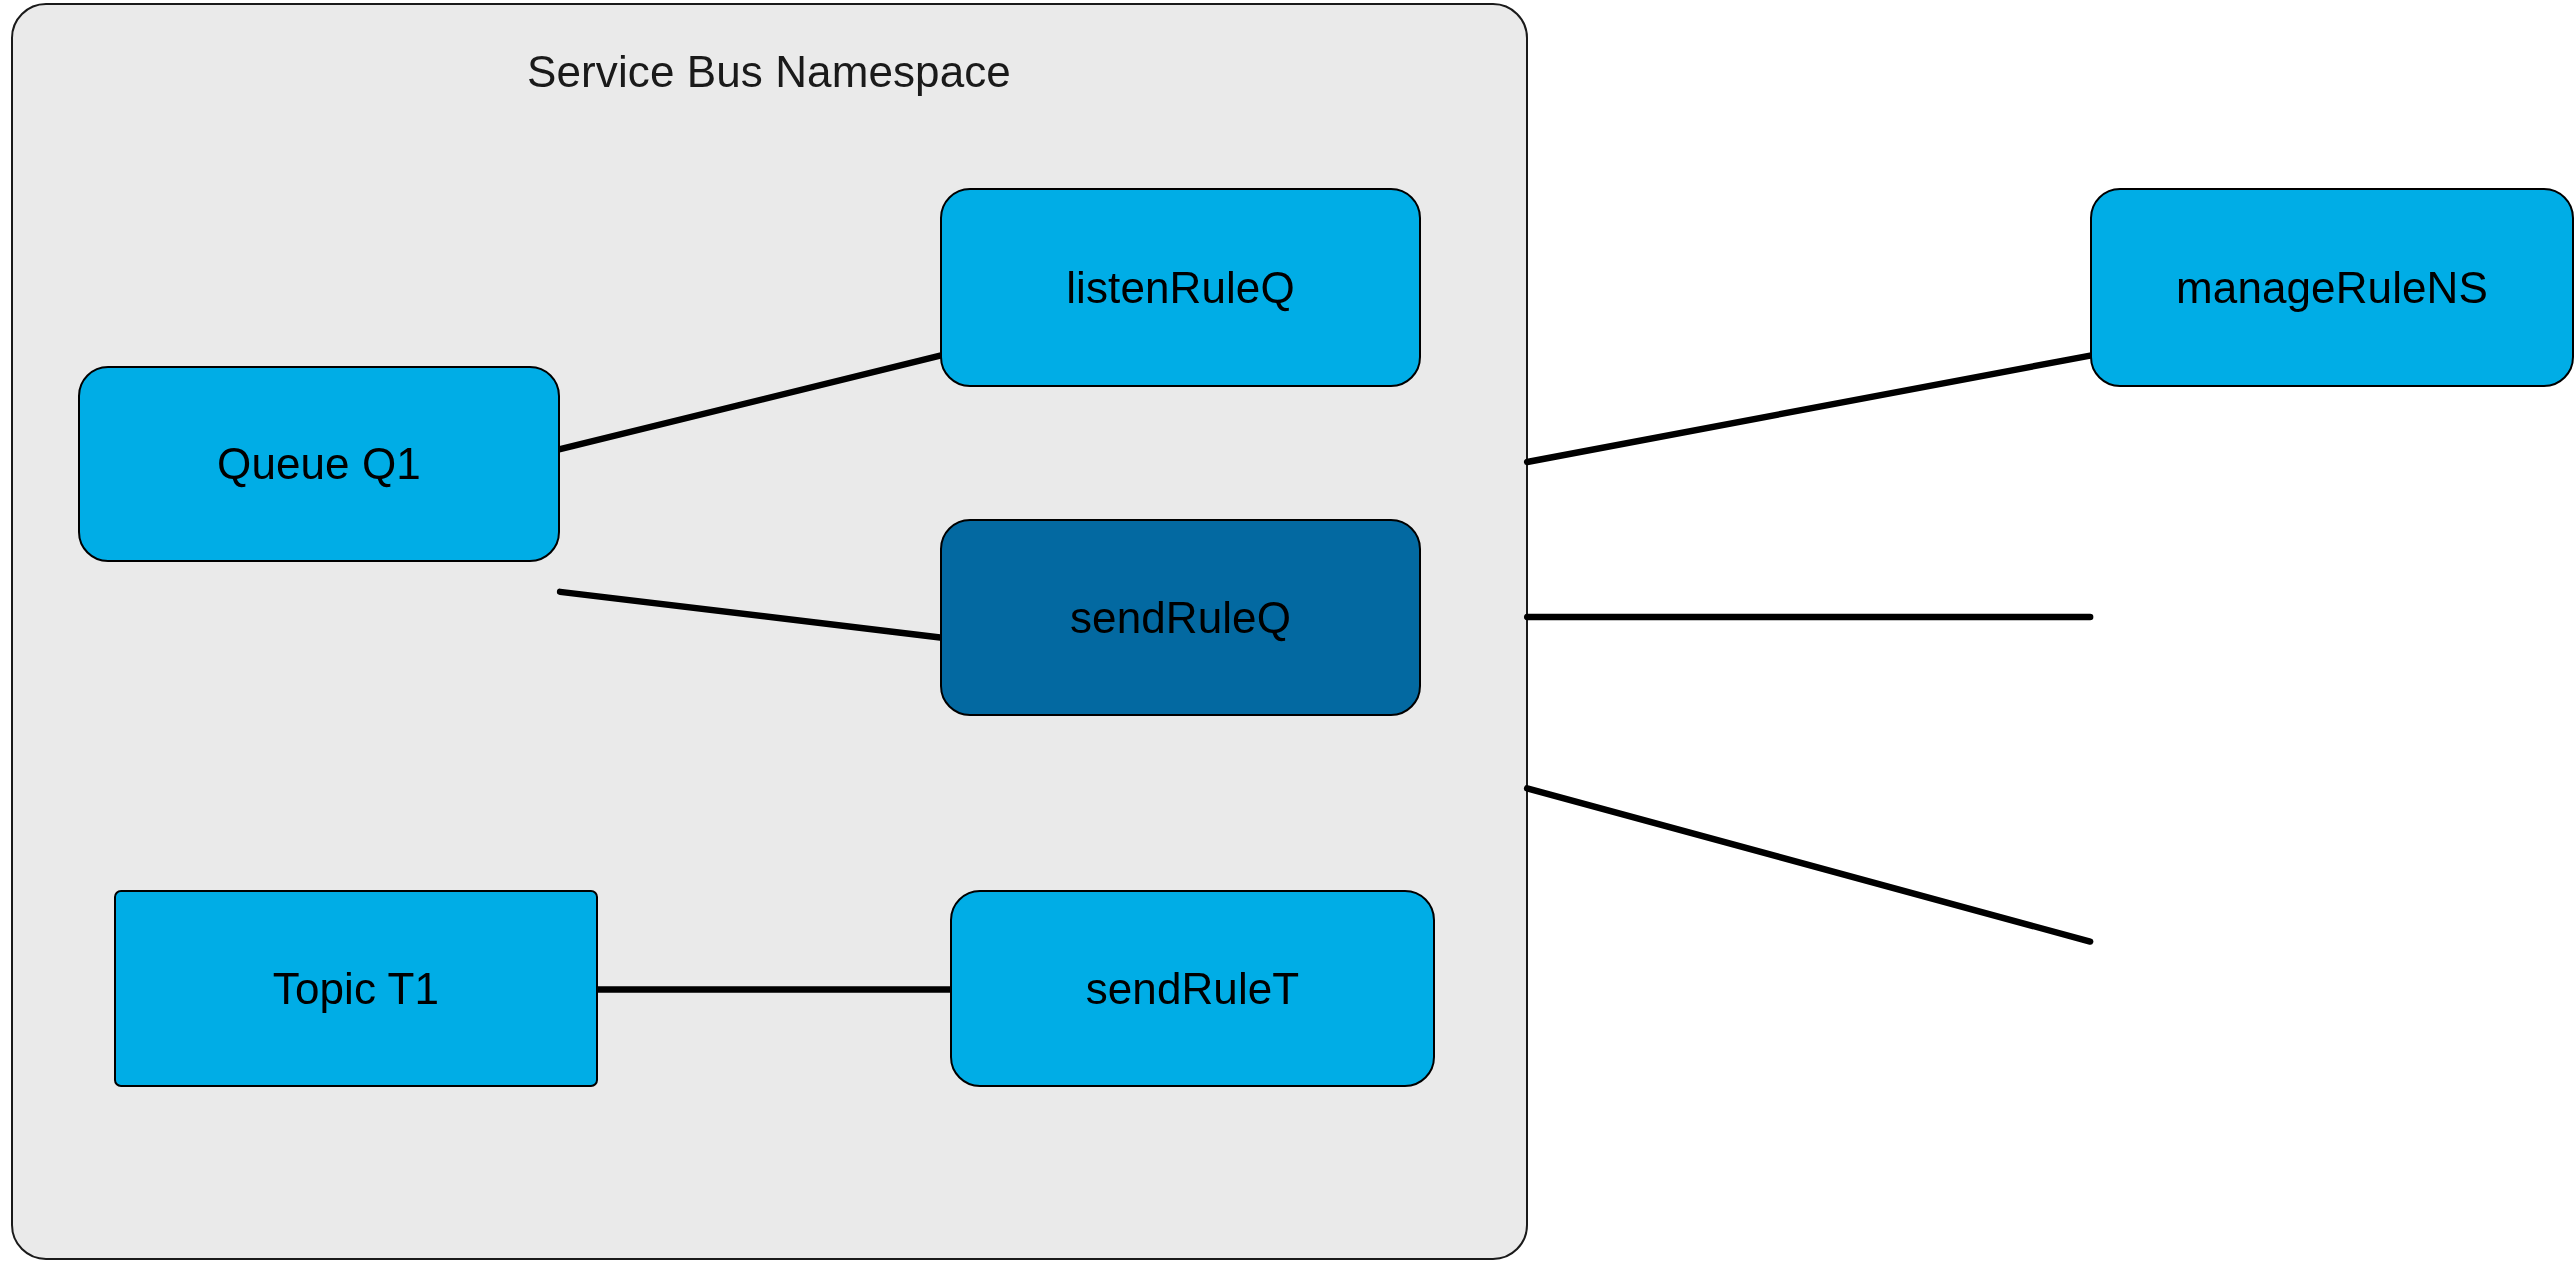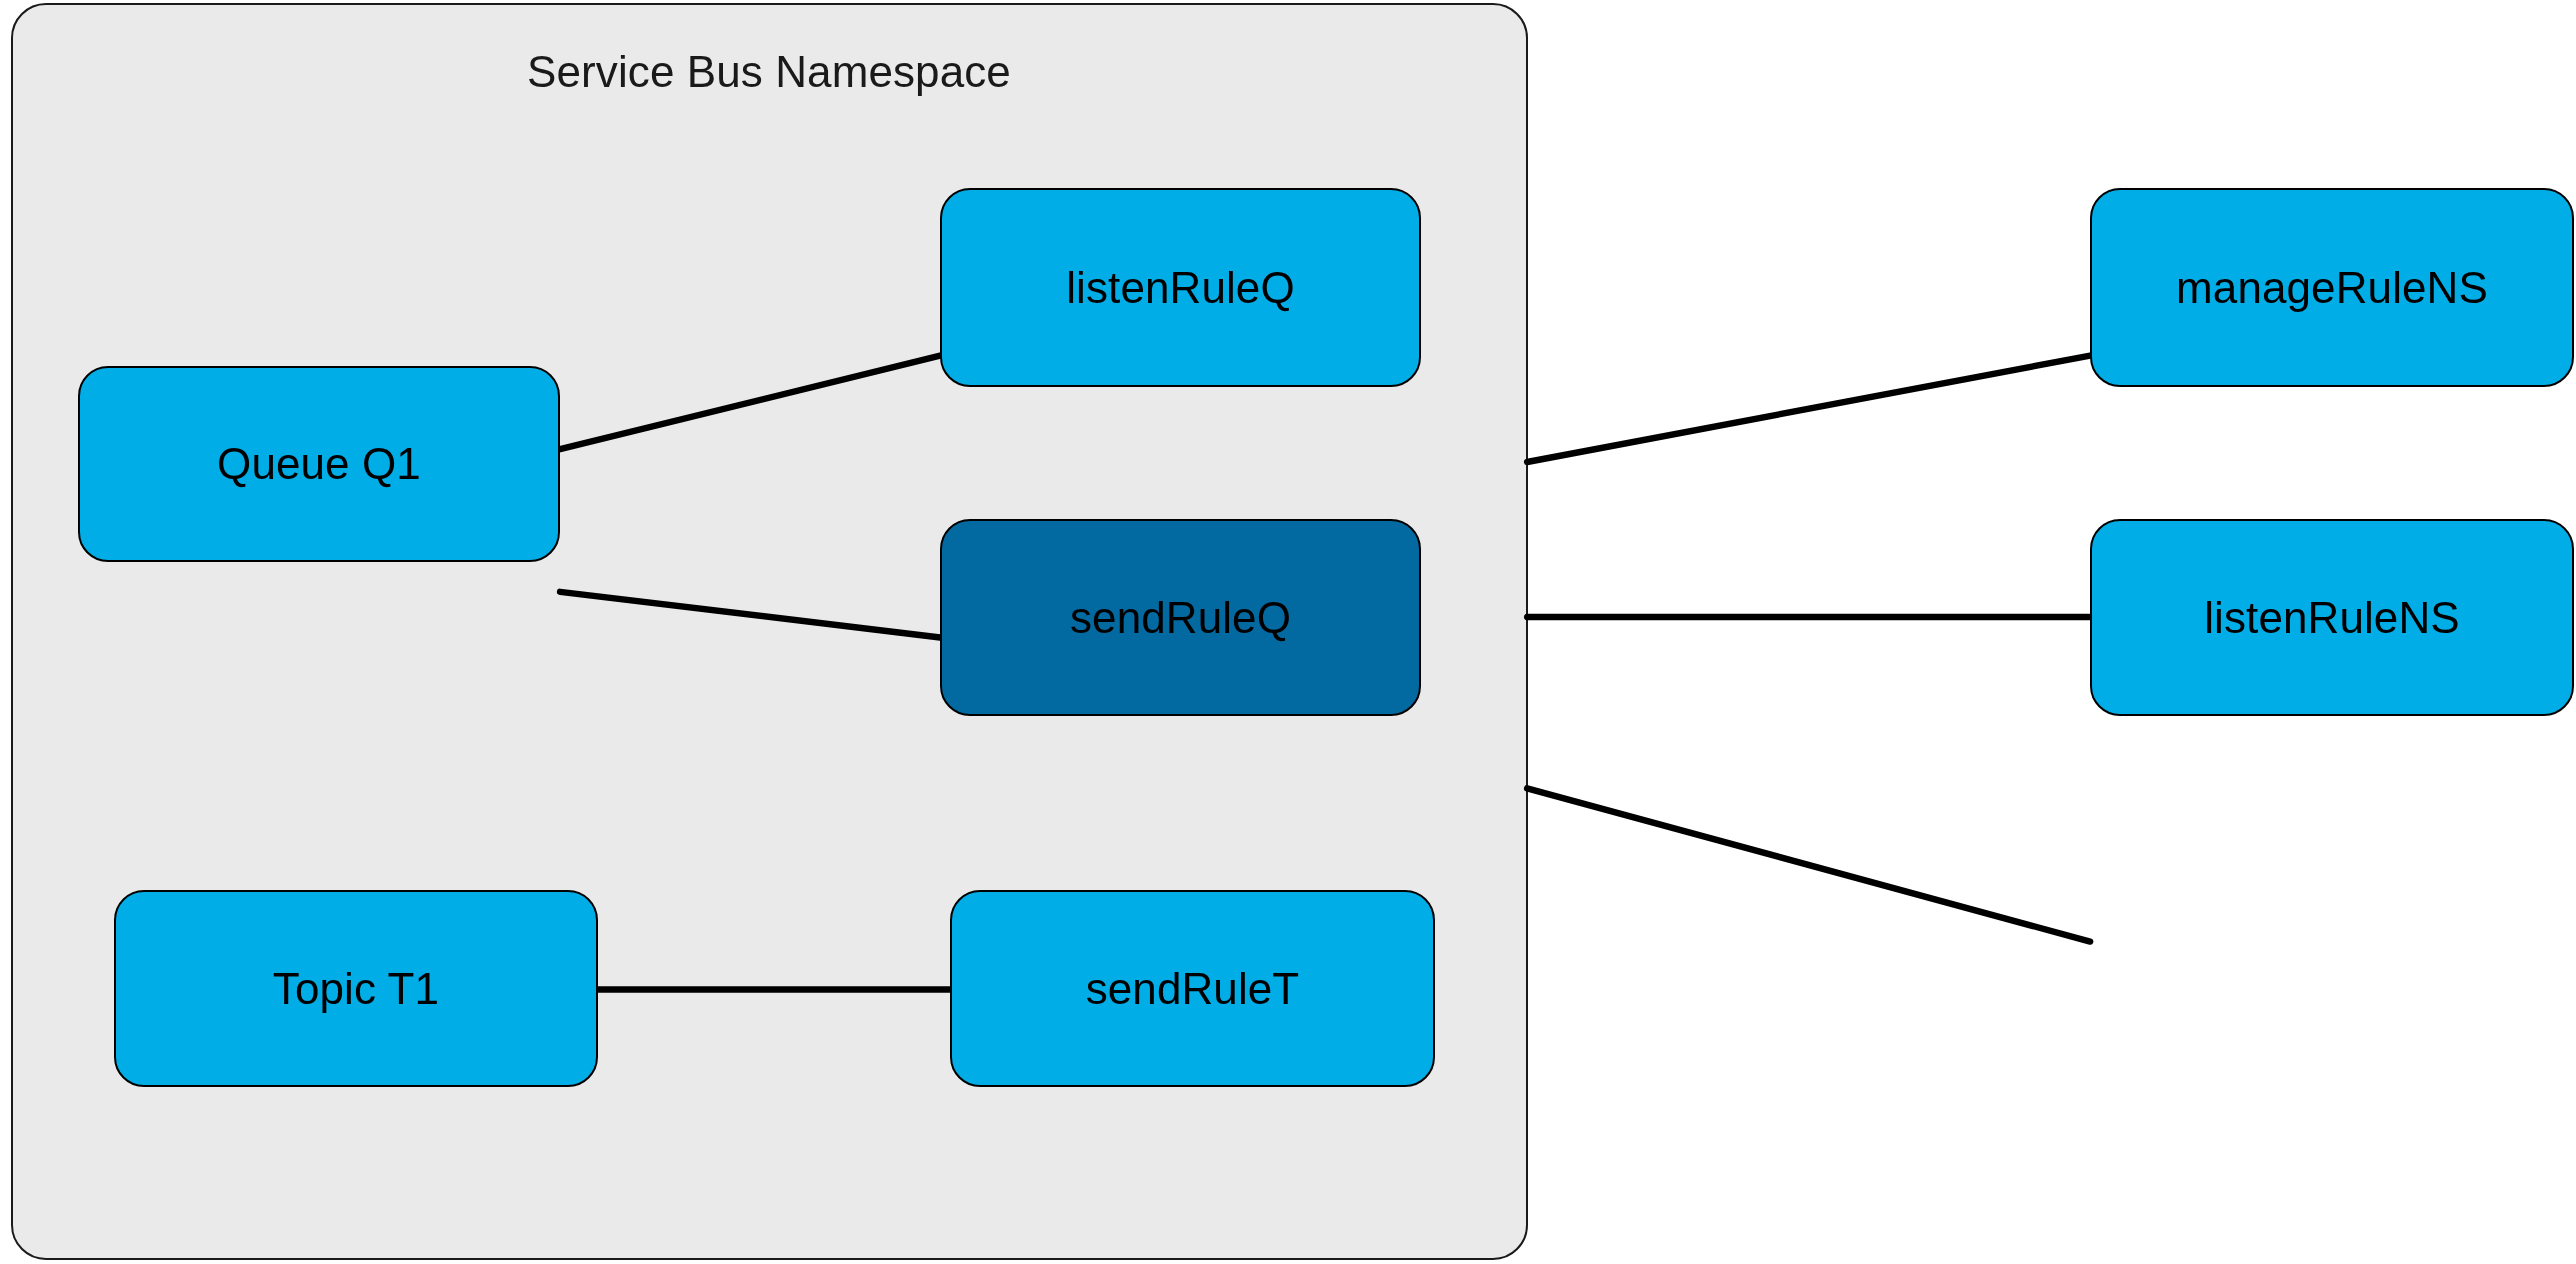--- a/index.html
+++ b/index.html
@@ -42,39 +42,36 @@
     <line class="edge" x1="2612" y1="1055" x2="3575" y2="1055" stroke="#000000"></line>
     <line class="edge" x1="2612" y1="1348" x2="3575" y2="1610" stroke="#000000"></line>
   </svg>
 
   <div class="container-title">Service Bus Namespace</div>
 
   <div class="node" id="n-queue-q1" style="background: rgb(0, 173, 230); border-color: rgb(0, 0, 0);">
     <span>Queue Q1</span>
   </div>
 
-  <div class="node" id="n-topic-t1" style="background: rgb(0, 173, 230); border-color: rgb(0, 0, 0);">
+  <div class="node" id="n-topic-t1" style="background: rgb(0, 173, 230); border-color: rgb(0, 0, 0); border-radius: 7px;">
     <span>Topic T1</span>
   </div>
 
   <div class="node" id="n-listenruleq" style="background: rgb(0, 173, 230); border-color: rgb(0, 0, 0);">
     <span>listenRuleQ</span>
   </div>
 
   <div class="node" id="n-sendruleq" style="background: #0369a1; border-color: rgb(0, 0, 0);">
     <span>sendRuleQ</span>
   </div>
 
   <div class="node" id="n-sendrulet" style="background: rgb(0, 173, 230); border-color: rgb(0, 0, 0); justify-content: center;">
     <span>sendRuleT</span>
   </div>
 
   <div class="node" id="n-managerulens" style="background: rgb(0, 173, 230); border-color: rgb(0, 0, 0);">
     <span>manageRuleNS</span>
   </div>
 
-  <div class="node" id="n-listenrulens" style="background: rgb(0, 173, 230); border-color: rgb(0, 0, 0);">
-    <span>listenRuleNS</span>
-  </div>
 
 
 </div>
 
 
 </body></html>

